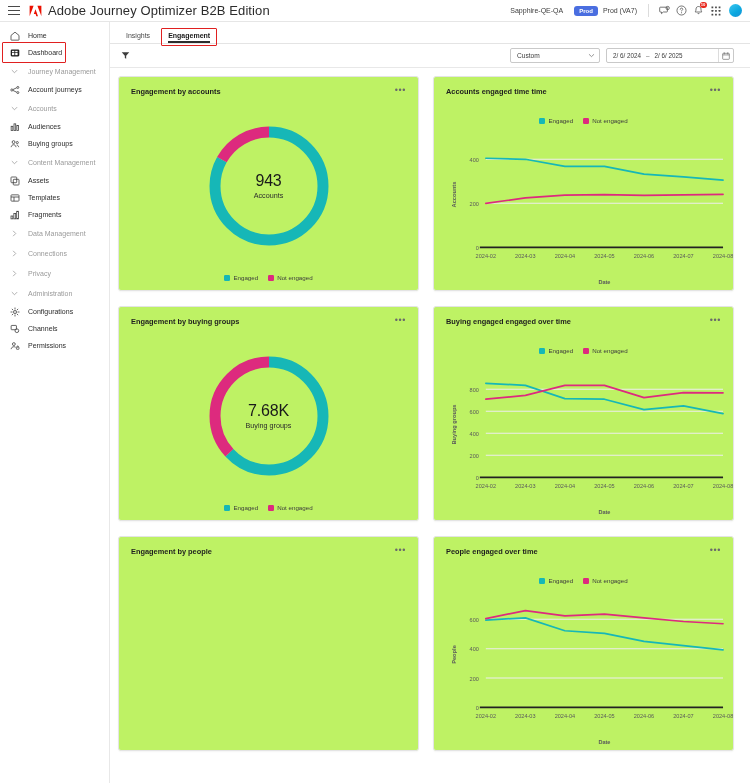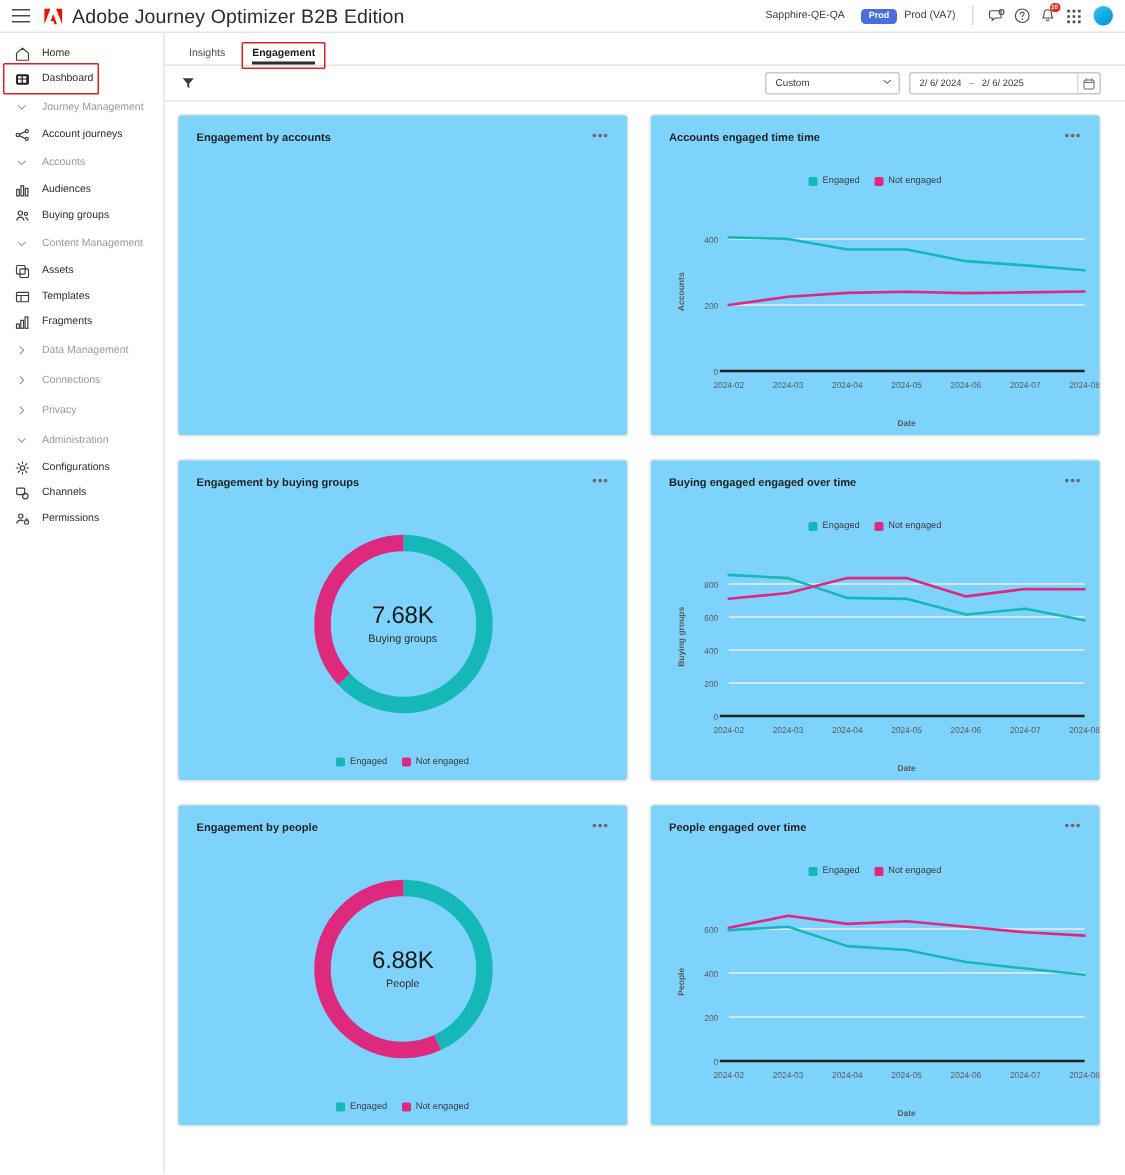--- a/index.html
+++ b/index.html
@@ -115,21 +115,21 @@
   .daterange .dash { margin: 0 5px; color: #777; }
   .daterange .cal {
     margin-left: auto; width: 15px; height: 13px; border-left: 1px solid #dcdcdc;
     display: flex; align-items: center; justify-content: center; cursor: pointer;
   }
 
   
   .content { flex: 1; overflow: hidden; padding: 8px 16px 0 8px; background: #fff; }
   .row { display: flex; gap: 14px; margin-bottom: 15px; }
   .card {
-    flex: 1; background: #7dd3fc; border: 1px solid #e4e4e4; border-radius: 3px;
+    flex: 1; background: #bef264; border: 1px solid #e4e4e4; border-radius: 3px;
     box-shadow: 0 1px 2px rgba(0,0,0,.045);
     height: 215px; display: flex; flex-direction: column; position: relative;
   }
   .card-head {
     display: flex; align-items: center; padding: 8px 10px 0 12px;
   }
   .card-title { font-size: 7.4px; font-weight: bold; color: #1f1f1f; }
   .card-menu { margin-left: auto; font-size: 9px; color: #6a6a6a; letter-spacing: .6px;
     line-height: 6px; cursor: pointer; padding: 2px 2px 4px 2px; }
   .card-body { flex: 1; position: relative; }
@@ -457,20 +457,44 @@
       </div>
 
       <div class="content">
 
         <div class="row">
 
           <div class="card">
             <div class="card-head">
               <span class="card-title">Engagement by accounts</span>
               <span class="card-menu">•••</span>
+            </div>
+            <div class="card-body">
+              <div class="donut-wrap">
+                <div class="donut">
+                  <svg width="128" height="128" viewBox="0 0 128 128" id="donut-0">
+                    <circle class="seg-engaged" cx="64" cy="64" r="54" fill="none" stroke-width="11" stroke-linecap="butt" stroke="#16b7b7" stroke-dasharray="281.612365467789 339.29200658769764" stroke-dashoffset="0"></circle>
+                    <circle class="seg-notengaged" cx="64" cy="64" r="54" fill="none" stroke-width="11" stroke-linecap="butt" stroke="#dd2a7e" stroke-dasharray="57.6796411199086 339.29200658769764" stroke-dashoffset="-281.612365467789"></circle>
+                  </svg>
+                  <div class="donut-center">
+                    <span class="donut-value">943</span>
+                    <span class="donut-label">Accounts</span>
+                  </div>
+                </div>
+              </div>
+              <div class="donut-legend legend">
+                <span class="legend-item">
+                  <span class="legend-swatch sw-engaged" style="background: rgb(22, 183, 183);"></span>
+                  <span>Engaged</span>
+                </span>
+                <span class="legend-item">
+                  <span class="legend-swatch sw-notengaged" style="background: rgb(221, 42, 126);"></span>
+                  <span>Not engaged</span>
+                </span>
+              </div>
             </div>
           </div>
 
           <div class="card">
             <div class="card-head">
               <span class="card-title">Accounts engaged time time</span>
               <span class="card-menu">•••</span>
             </div>
             <div class="card-body">
               <div class="lc-legend legend">
@@ -584,44 +608,20 @@
             </div>
           </div>
         </div>
 
         <div class="row">
           <div class="card">
             <div class="card-head">
               <span class="card-title">Engagement by people</span>
               <span class="card-menu">•••</span>
             </div>
-            <div class="card-body">
-              <div class="donut-wrap">
-                <div class="donut">
-                  <svg width="128" height="128" viewBox="0 0 128 128" id="donut-4">
-                    <circle class="seg-engaged" cx="64" cy="64" r="54" fill="none" stroke-width="11" stroke="#16b7b7" stroke-dasharray="145.89556283270997 339.29200658769764" stroke-dashoffset="0"></circle>
-                    <circle class="seg-notengaged" cx="64" cy="64" r="54" fill="none" stroke-width="11" stroke="#dd2a7e" stroke-dasharray="193.39644375498764 339.29200658769764" stroke-dashoffset="-145.89556283270997"></circle>
-                  </svg>
-                  <div class="donut-center">
-                    <span class="donut-value">6.88K</span>
-                    <span class="donut-label">People</span>
-                  </div>
-                </div>
-              </div>
-              <div class="donut-legend legend">
-                <span class="legend-item">
-                  <span class="legend-swatch sw-engaged" style="background: rgb(22, 183, 183);"></span>
-                  <span>Engaged</span>
-                </span>
-                <span class="legend-item">
-                  <span class="legend-swatch sw-notengaged" style="background: rgb(221, 42, 126);"></span>
-                  <span>Not engaged</span>
-                </span>
-              </div>
-            </div>
           </div>
 
           <div class="card">
             <div class="card-head">
               <span class="card-title">People engaged over time</span>
               <span class="card-menu">•••</span>
             </div>
             <div class="card-body">
               <div class="lc-legend legend">
                 <span class="legend-item">

